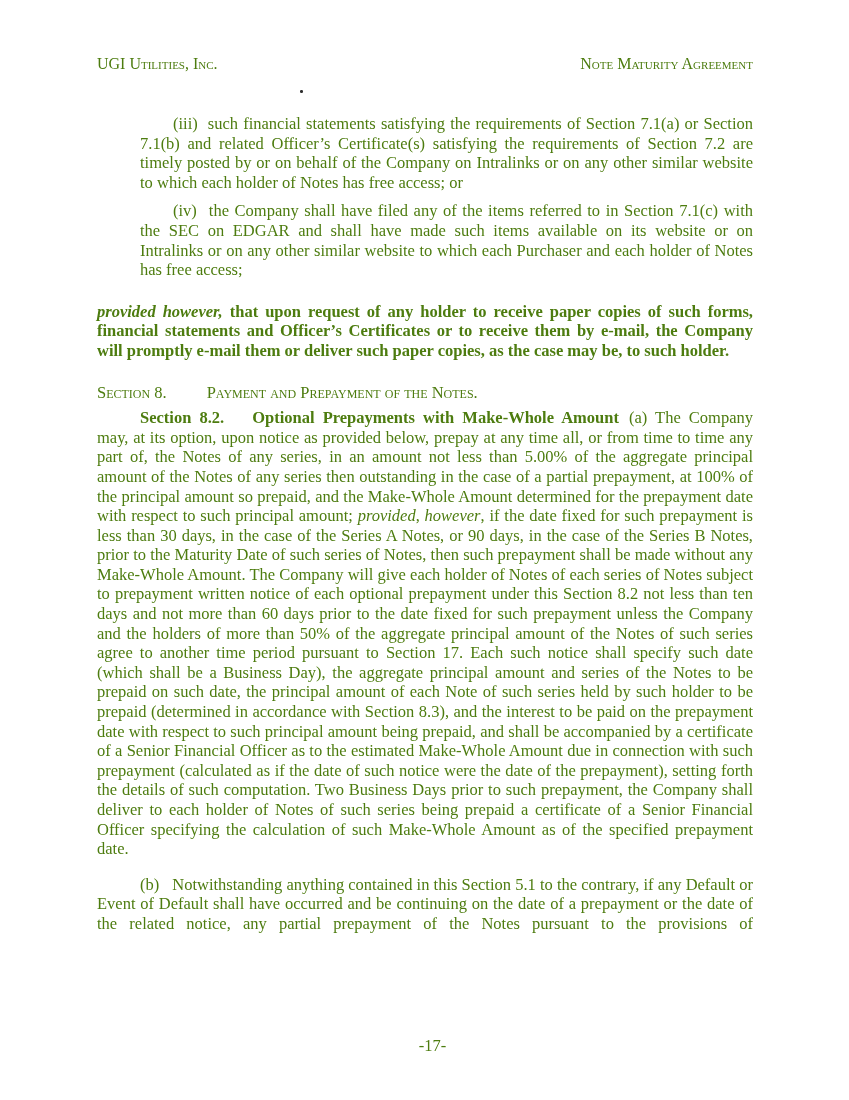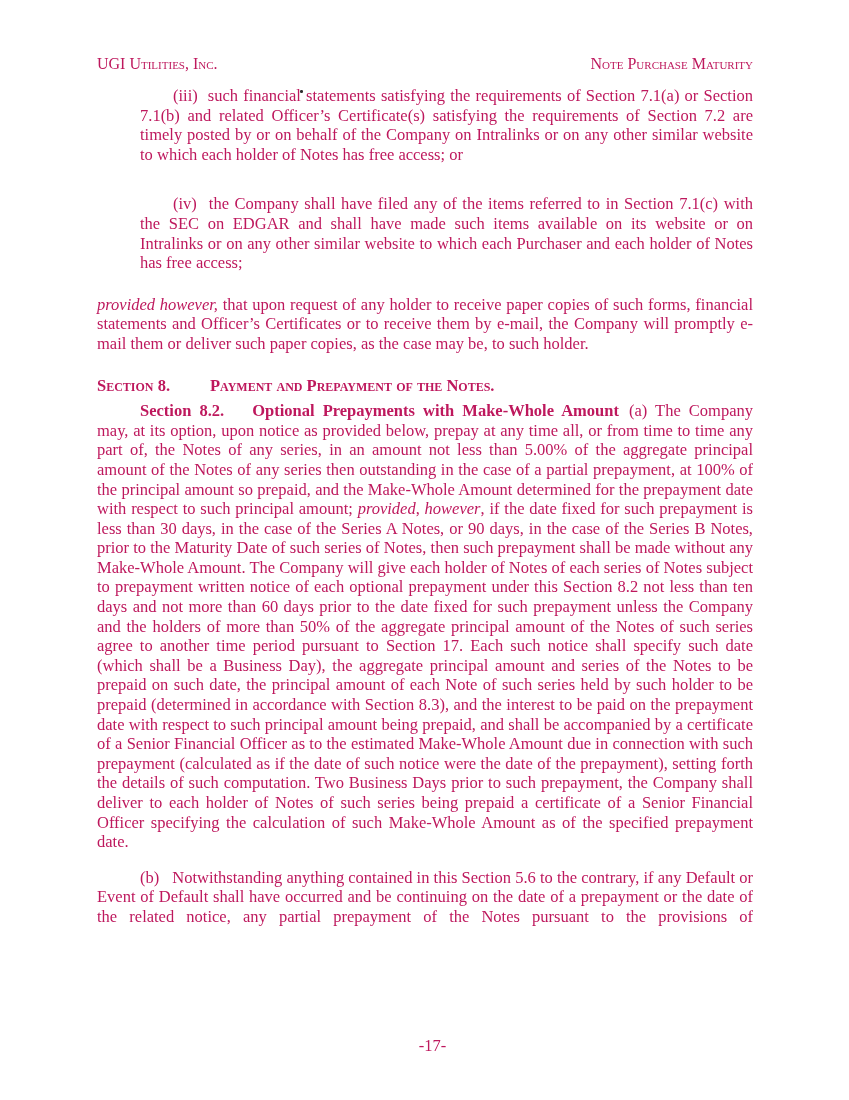--- a/index.html
+++ b/index.html
@@ -1,21 +1,21 @@
 <!DOCTYPE html>
 <html><head>
 <meta charset="utf-8">
 <style>
   html, body { margin: 0; padding: 0; background: #ffffff; }
   .page {
     position: relative;
     width: 849px;
     height: 1100px;
     background: #ffffff;
-    color: #be185d;
+    color: #4d7c0f;
     font-family: "Liberation Serif", "DejaVu Serif", serif;
     font-size: 16.5px;
     line-height: 19.6px;
     overflow: hidden;
   }
   .content {
     position: absolute;
     left: 97px;
     top: 54px;
     width: 656px;
@@ -26,24 +26,24 @@
     font-variant: small-caps;
     font-size: 16px;
     line-height: 20px;
   }
   p { margin: 0; text-align: justify; }
   .sub { margin-left: 43px; text-indent: 33px; }
   .ind { text-indent: 43px; }
   .mt16 { margin-top: 16px; }
   .mt17 { margin-top: 6px; }
   .mt20 { margin-top: 20px; }
-  .mt22 { margin-top: 22px; }
-  .mt24 { margin-top: 12px; }
-  .mt26 { margin-top: 30px; }
-  .hd { font-weight: bold; font-variant: small-caps; }
+  .mt22 { margin-top: 22px; font-weight: bold; }
+  .mt24 { margin-top: 40px; }
+  .mt26 { margin-top: 9px; }
+  .hd { font-weight: normal; font-variant: small-caps; }
   .gap { display: inline-block; height: 1px; }
   .g10 { width: 10px; }
   .g12 { width: 12px; }
   .g13 { width: 13px; }
   .g28 { width: 28px; }
   .g40 { width: 40px; }
   .lastj { text-align-last: justify; }
   .footer {
     position: absolute;
     top: 1036px;
@@ -64,34 +64,34 @@
 </head>
 <body>
 
 <div class="page">
   <span class="artifact"></span>
 
   <div class="content">
 
     <div class="hdr">
       <span>UGI Utilities, Inc.</span>
-      <span>Note Purchase Maturity</span>
+      <span>Note Maturity Agreement</span>
     </div>
 
     <p class="sub mt24"><span>(iii)</span><span class="gap g10"></span><span>such financial statements satisfying the requirements of Section 7.1(a) or Section 7.1(b) and related Officer’s Certificate(s) satisfying the requirements of Section 7.2 are timely posted by or on behalf of the Company on Intralinks or on any other similar website to which each holder of Notes has free access; or</span></p>
 
     <p class="sub mt26"><span>(iv)</span><span class="gap g12"></span><span>the Company shall have filed any of the items referred to in Section 7.1(c) with the SEC on EDGAR and shall have made such items available on its website or on Intralinks or on any other similar website to which each Purchaser and each holder of Notes has free access;</span></p>
 
     <p class="mt22"><i>provided however,</i>
       <span>that upon request of any holder to receive paper copies of such forms, financial statements and Officer’s Certificates or to receive them by e-mail, the Company will promptly e-mail them or deliver such paper copies, as the case may be, to such holder.</span></p>
 
     <p class="hd mt22"><span>Section 8.</span><span class="gap g40"></span><span>Payment and Prepayment of the Notes.</span></p>
 
 
     <p class="ind mt17"><b>Section 8.2.</b><span class="gap g28"></span><b>Optional Prepayments with Make-Whole Amount</b><span class="gap g10"></span><span>(a) The Company may, at its option, upon notice as provided below, prepay at any time all, or from time to time any part of, the Notes of any series, in an amount not less than 5.00% of the aggregate principal amount of the Notes of any series then outstanding in the case of a partial prepayment, at 100% of the principal amount so prepaid, and the Make-Whole Amount determined for the prepayment date with respect to such principal amount;</span>
       <i>provided</i><span>, </span><i>however</i><span>, if the date fixed for such prepayment is less than 30 days, in the case of the Series A Notes, or 90 days, in the case of the Series B Notes, prior to the Maturity Date of such series of Notes, then such prepayment shall be made without any Make-Whole Amount.  The Company will give each holder of Notes of each series of Notes subject to prepayment written notice of each optional prepayment under this Section 8.2 not less than ten days and not more than 60 days prior to the date fixed for such prepayment unless the Company and the holders of more than 50% of the aggregate principal amount of the Notes of such series agree to another time period pursuant to Section 17.  Each such notice shall specify such date (which shall be a Business Day), the aggregate principal amount and series of the Notes to be prepaid on such date, the principal amount of each Note of such series held by such holder to be prepaid (determined in accordance with Section 8.3), and the interest to be paid on the prepayment date with respect to such principal amount being prepaid, and shall be accompanied by a certificate of a Senior Financial Officer as to the estimated Make-Whole Amount due in connection with such prepayment (calculated as if the date of such notice were the date of the prepayment), setting forth the details of such computation.  Two Business Days prior to such prepayment, the Company shall deliver to each holder of Notes of such series being prepaid a certificate of a Senior Financial Officer specifying the calculation of such Make-Whole Amount as of the specified prepayment date.</span></p>
 
-    <p class="ind lastj mt16"><span>(b)</span><span class="gap g13"></span><span>Notwithstanding anything contained in this Section 5.6 to the contrary, if any Default or Event of Default shall have occurred and be continuing on the date of a prepayment or the date of the related notice, any partial prepayment of the Notes pursuant to the provisions of</span></p>
+    <p class="ind lastj mt16"><span>(b)</span><span class="gap g13"></span><span>Notwithstanding anything contained in this Section 5.1 to the contrary, if any Default or Event of Default shall have occurred and be continuing on the date of a prepayment or the date of the related notice, any partial prepayment of the Notes pursuant to the provisions of</span></p>
 
   </div>
 
   <div class="footer">-17-</div>
 </div>
 
 </body></html>

